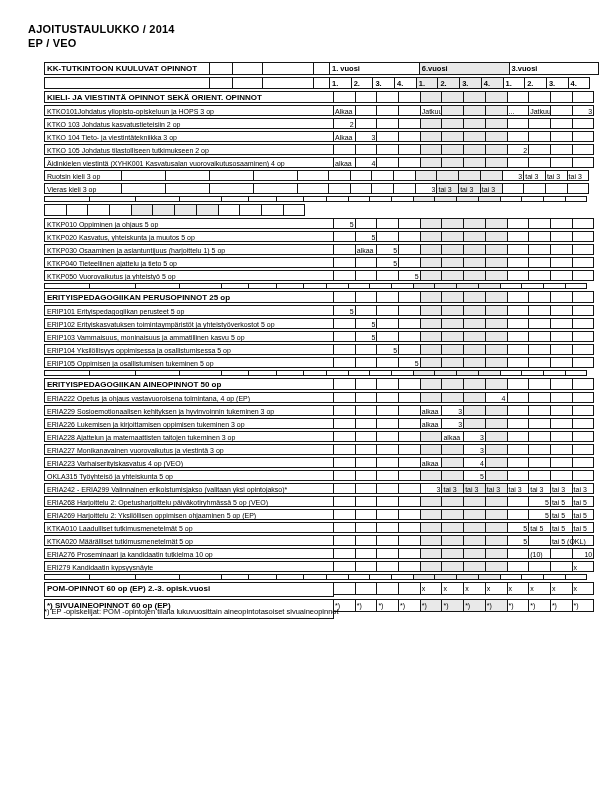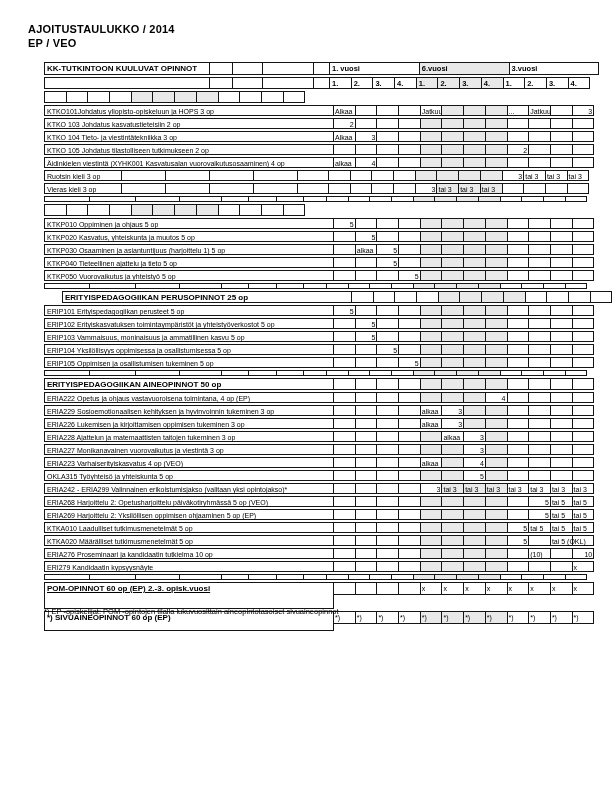--- a/index.html
+++ b/index.html
@@ -57,20 +57,21 @@
         <div class="cell per-lbl shade" style="width: 22.7px; height: 12px;">1.</div>
         <div class="cell per-lbl shade" style="width: 22.7px; height: 12px;">2.</div>
         <div class="cell per-lbl shade" style="width: 22.7px; height: 12px;">3.</div>
         <div class="cell per-lbl shade" style="width: 22.7px; height: 12px;">4.</div>
         <div class="cell per-lbl" style="width: 22.7px; height: 12px;">1.</div>
         <div class="cell per-lbl" style="width: 22.7px; height: 12px;">2.</div>
         <div class="cell per-lbl" style="width: 22.7px; height: 12px;">3.</div>
         <div class="cell per-lbl" style="width: 22.7px; height: 12px;">4.</div>
       </div>
       <div class="row">
+        <div class="cell hdr-lbl" style="width: 290px; height: 12px;">KIELI- JA VIESTINTÄ OPINNOT SEKÄ ORIENT. OPINNOT</div>
         <div class="cell val txt" style="width: 22.7px; height: 12px;"></div>
         <div class="cell val txt" style="width: 22.7px; height: 12px;"></div>
         <div class="cell val txt" style="width: 22.7px; height: 12px;"></div>
         <div class="cell val txt" style="width: 22.7px; height: 12px;"></div>
         <div class="cell val txt shade" style="width: 22.7px; height: 12px;"></div>
         <div class="cell val txt shade" style="width: 22.7px; height: 12px;"></div>
         <div class="cell val txt shade" style="width: 22.7px; height: 12px;"></div>
         <div class="cell val txt shade" style="width: 22.7px; height: 12px;"></div>
         <div class="cell val txt" style="width: 22.7px; height: 12px;"></div>
         <div class="cell val txt" style="width: 22.7px; height: 12px;"></div>
@@ -319,21 +320,21 @@
         <div class="cell shade" style="width: 22.7px; height: 6px;"></div>
         <div class="cell shade" style="width: 22.7px; height: 6px;"></div>
         <div class="cell shade" style="width: 22.7px; height: 6px;"></div>
         <div class="cell shade" style="width: 22.7px; height: 6px;"></div>
         <div class="cell " style="width: 22.7px; height: 6px;"></div>
         <div class="cell " style="width: 22.7px; height: 6px;"></div>
         <div class="cell " style="width: 22.7px; height: 6px;"></div>
         <div class="cell " style="width: 22.7px; height: 6px;"></div>
       </div>
       <div class="row">
-        <div class="cell hdr-lbl" style="width: 290px; height: 12px; margin-left: 18px;">ERITYISPEDAGOGIIKAN PERUSOPINNOT 25 op</div>
+        <div class="cell hdr-lbl" style="width: 290px; height: 12px;">ERITYISPEDAGOGIIKAN PERUSOPINNOT 25 op</div>
         <div class="cell val txt" style="width: 22.7px; height: 12px;"></div>
         <div class="cell val txt" style="width: 22.7px; height: 12px;"></div>
         <div class="cell val txt" style="width: 22.7px; height: 12px;"></div>
         <div class="cell val txt" style="width: 22.7px; height: 12px;"></div>
         <div class="cell val txt shade" style="width: 22.7px; height: 12px;"></div>
         <div class="cell val txt shade" style="width: 22.7px; height: 12px;"></div>
         <div class="cell val txt shade" style="width: 22.7px; height: 12px;"></div>
         <div class="cell val txt shade" style="width: 22.7px; height: 12px;"></div>
         <div class="cell val txt" style="width: 22.7px; height: 12px;"></div>
         <div class="cell val txt" style="width: 22.7px; height: 12px;"></div>
@@ -678,21 +679,21 @@
         <div class="cell shade" style="width: 22.7px; height: 6px;"></div>
         <div class="cell shade" style="width: 22.7px; height: 6px;"></div>
         <div class="cell shade" style="width: 22.7px; height: 6px;"></div>
         <div class="cell shade" style="width: 22.7px; height: 6px;"></div>
         <div class="cell " style="width: 22.7px; height: 6px;"></div>
         <div class="cell " style="width: 22.7px; height: 6px;"></div>
         <div class="cell " style="width: 22.7px; height: 6px;"></div>
         <div class="cell " style="width: 22.7px; height: 6px;"></div>
       </div>
       <div class="row">
-        <div class="cell hdr-lbl" style="width: 290px; height: 27px; text-decoration: underline;">POM-OPINNOT 60 op (EP) 2.-3. opisk.vuosi</div>
+        <div class="cell hdr-lbl" style="width: 290px; height: 15px;">POM-OPINNOT 60 op (EP) 2.-3. opisk.vuosi</div>
         <div class="cell val txt" style="width: 22.7px; height: 13px;"></div>
         <div class="cell val txt" style="width: 22.7px; height: 13px;"></div>
         <div class="cell val txt" style="width: 22.7px; height: 13px;"></div>
         <div class="cell val txt" style="width: 22.7px; height: 13px;"></div>
         <div class="cell val txt" style="width: 22.7px; height: 13px;">x</div>
         <div class="cell val txt" style="width: 22.7px; height: 13px;">x</div>
         <div class="cell val txt" style="width: 22.7px; height: 13px;">x</div>
         <div class="cell val txt" style="width: 22.7px; height: 13px;">x</div>
         <div class="cell val txt" style="width: 22.7px; height: 13px;">x</div>
         <div class="cell val txt" style="width: 22.7px; height: 13px;">x</div>

